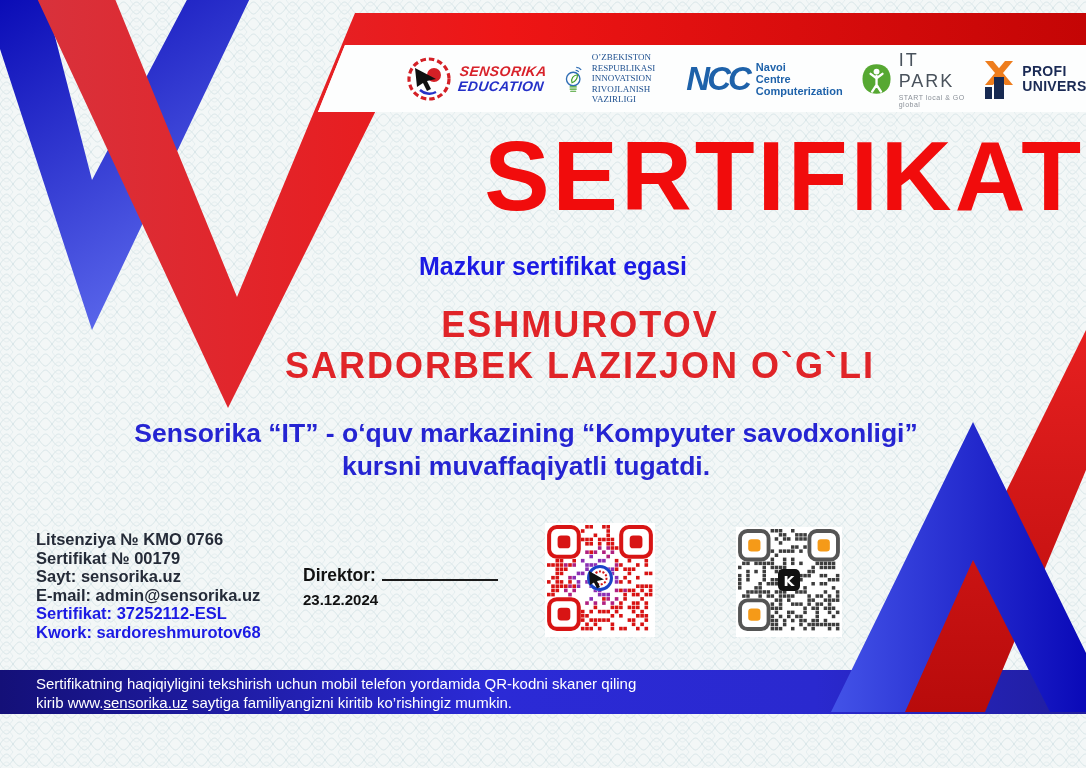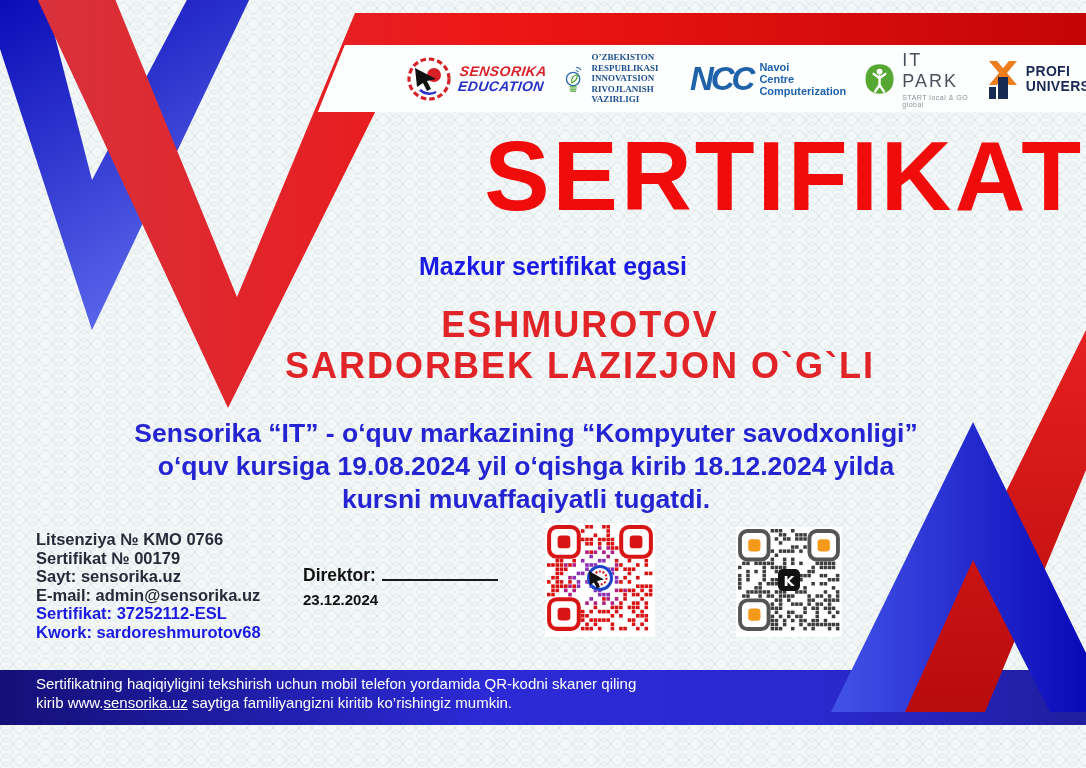--- a/index.html
+++ b/index.html
@@ -7,21 +7,21 @@
         font-family:"Liberation Sans",sans-serif;}
   .page svg.layer{position:absolute;left:0;top:0;}
   
   .logo-strip{position:absolute;left:318px;top:45px;width:768px;height:67px;background:#fdfefe;
       clip-path:polygon(27px 0,100% 0,100% 100%,0 100%);display:flex;align-items:center;
       padding-left:88px;box-sizing:border-box;gap:18px;}
   .logo{display:flex;align-items:center;gap:7px;}
   .sens-word{font-style:italic;font-weight:900;transform:skewX(-7deg);line-height:15px;font-size:14px;letter-spacing:.4px;}
   .sens-word .l1{color:#d8222a;}
   .sens-word .l2{color:#2430c8;}
-  .ministry-text{font-family:"Liberation Serif",serif;font-weight:700;font-size:9px;line-height:10.5px;color:#1d4f8f;}
+  .ministry-text{font-family:"Liberation Serif",serif;font-weight:400;font-size:9px;line-height:10.5px;color:#1d4f8f;}
   .ncc-abbr{font-size:33px;font-weight:900;color:#1e62aa;letter-spacing:-3px;font-style:italic;}
   .ncc-text{font-weight:700;font-size:11px;line-height:12px;color:#1e62aa;}
   .itpark-name{font-size:18px;font-weight:400;color:#49525c;letter-spacing:2px;}
   .itpark-tag{font-size:7px;color:#8a9098;letter-spacing:.5px;margin-top:2px;}
   .profi-text{font-weight:900;font-size:14px;line-height:15px;color:#1a2a55;letter-spacing:.3px;}
   
   .title{position:absolute;left:350px;right:2px;top:127px;text-align:right;
      font-size:98px;font-weight:900;letter-spacing:3px;color:#f10c0c;line-height:1;}
   .subtitle{position:absolute;left:0;right:0;top:252px;text-align:center;
      font-size:25px;font-weight:700;color:#1b1ae4;padding-left:20px;}
@@ -35,21 +35,21 @@
   .details .blue{color:#1b1ae4;}
   .signature{position:absolute;left:303px;top:565px;}
   .sig-row{font-size:17.5px;font-weight:700;color:#111;}
   .sig-line{display:inline-block;width:116px;border-bottom:2px solid #1a1a1a;height:14px;margin-left:6px;}
   .sig-date{font-size:15px;font-weight:700;color:#111;margin-top:5px;}
   
   .qr{position:absolute;background:#fff;padding:2px;}
   .qr-left{left:545px;top:523px;}
   .qr-right{left:736px;top:527px;}
   
-  .footer-bar{position:absolute;left:0;top:670px;width:1086px;height:55px;
+  .footer-bar{position:absolute;left:0;top:670px;width:1086px;height:44px;
      background:linear-gradient(90deg,#141078 0%,#2b2ad6 45%,#2a29cf 75%,#201d9e 100%);
      color:#fff;font-size:15px;line-height:19px;padding:4px 0 0 36px;box-sizing:border-box;}
   .footer-bar .link{text-decoration:underline;}
 </style>
 </head>
 <body>
 
 <div class="page">
 
   <svg class="layer" width="1086" height="768" style="z-index:0">
@@ -149,21 +149,20 @@
   </div>
 
   <div class="title">SERTIFIKAT</div>
   <div class="subtitle">Mazkur sertifikat egasi</div>
   <div class="recipient">
     <div>ESHMUROTOV</div>
     <div>SARDORBEK LAZIZJON O`G`LI</div>
   </div>
   <div class="description">
     <div>Sensorika “IT” - o‘quv markazining “Kompyuter savodxonligi”</div>
-    <div>o‘quv kursiga 19.08.2024 yil o‘qishga kirib 18.12.2024 yilda</div>
     <div>kursni muvaffaqiyatli tugatdi.</div>
   </div>
 
   <div class="details">
     <div class="dark">Litsenziya № KMO 0766</div>
     <div class="dark">Sertifikat № 00179</div>
     <div class="dark">Sayt: sensorika.uz</div>
     <div class="dark">E-mail: admin@sensorika.uz</div>
     <div class="blue">Sertifikat: 37252112-ESL</div>
     <div class="blue">Kwork: sardoreshmurotov68</div>

